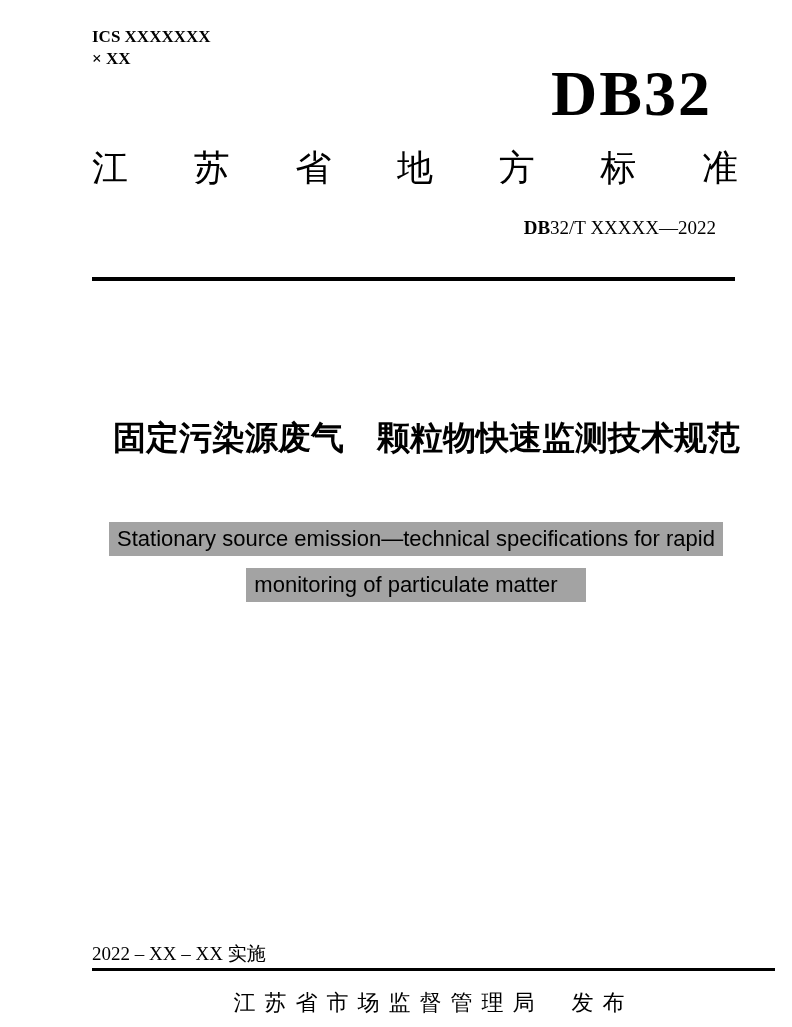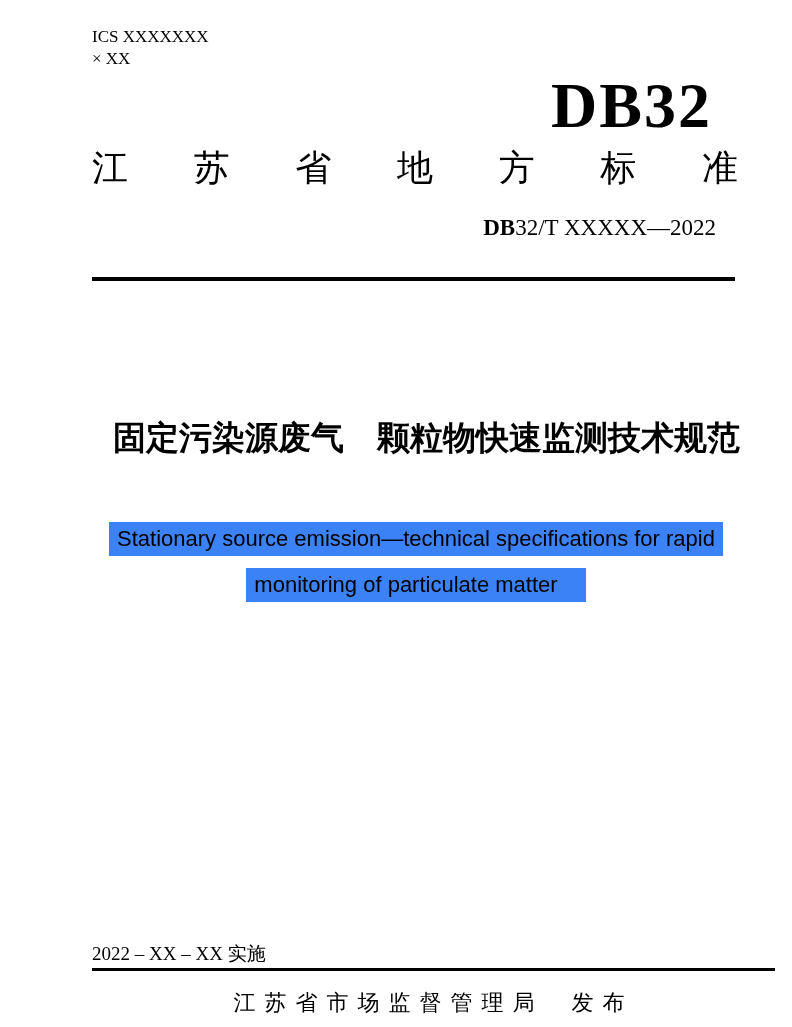--- a/index.html
+++ b/index.html
@@ -14,53 +14,53 @@
   }
 
   
   .codes {
     position: absolute;
     left: 92px;
     top: 26px;
     font-size: 17px;
     line-height: 22px;
     font-family: "Liberation Serif", serif;
+    font-weight: bold;
   }
 
   
   .db-logo {
     position: absolute;
     right: 80px;
     top: 58px;
     font-size: 64px;
     line-height: 72px;
     font-weight: bold;
     letter-spacing: 2px;
     font-family: "Liberation Serif", serif;
-    margin-top: 12px;
   }
 
   
   .standard-type {
     position: absolute;
     left: 92px;
     top: 146px;
     width: 646px;
     display: flex;
     justify-content: space-between;
     font-size: 36px;
     line-height: 44px;
     font-family: "Liberation Serif", serif;
   }
 
   .standard-number {
     position: absolute;
     right: 76px;
     top: 214px;
-    font-size: 23px;
+    font-size: 19px;
     line-height: 28px;
     font-family: "Liberation Serif", serif;
   }
   .standard-number .bold { font-weight: bold; }
 
   .rule-top {
     position: absolute;
     left: 92px;
     top: 277px;
     width: 643px;
@@ -87,21 +87,21 @@
     top: 522px;
     width: 648px;
     text-align: center;
     font-family: "Liberation Sans", sans-serif;
     font-size: 22px;
     line-height: 28px;
   }
   .title-en .en-line { margin-bottom: 12px; }
   .title-en .hl {
     display: inline-block;
-    background: #3b82f6;
+    background: #a3a3a3;
     padding: 3px 8px;
   }
   .title-en .hl.trail { padding-right: 28px; }
 
   .draft-note {
     position: absolute;
     left: 92px;
     top: 616px;
     width: 648px;
     text-align: center;

